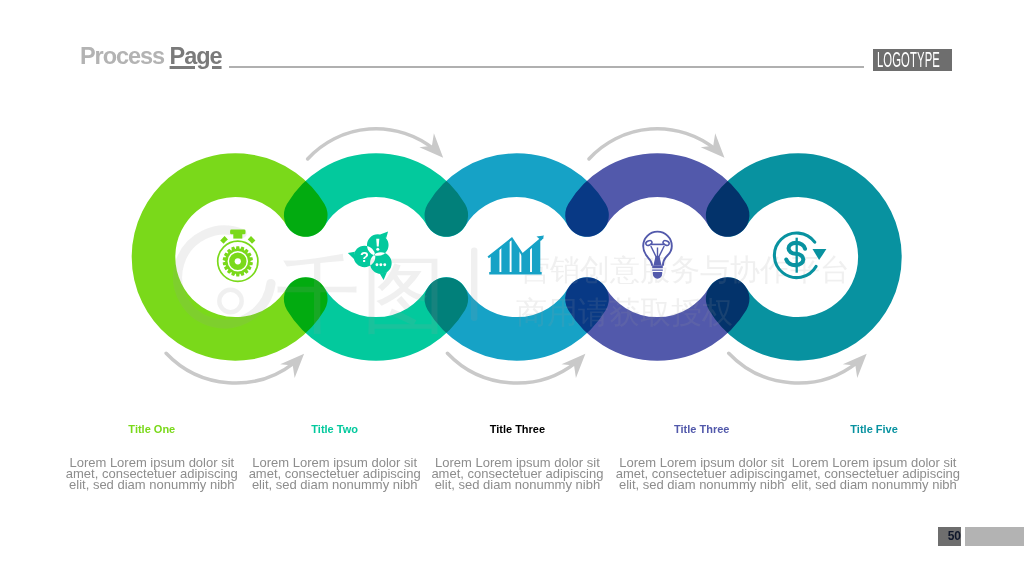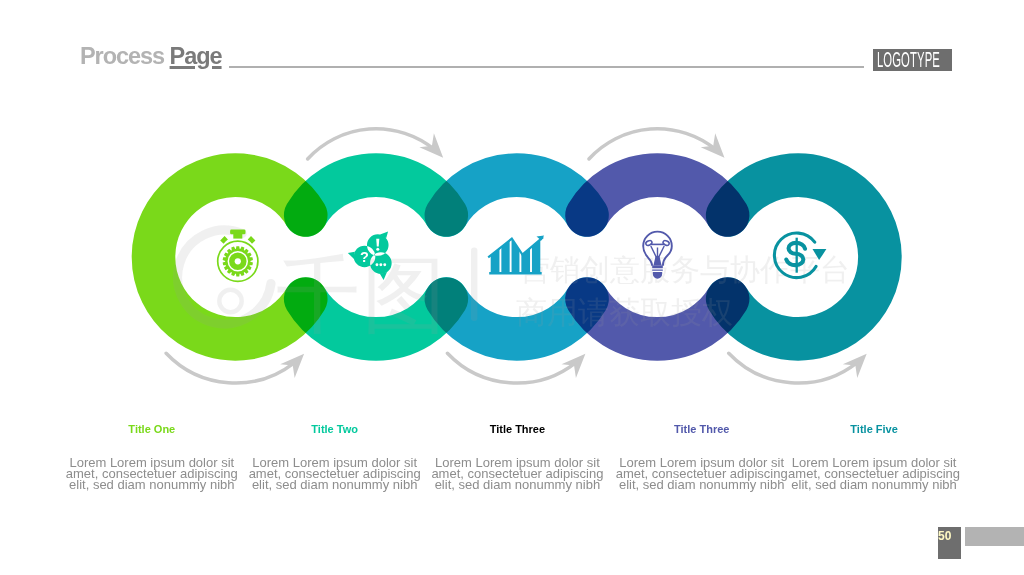--- a/index.html
+++ b/index.html
@@ -4,21 +4,21 @@
 <style>
   html,body{margin:0;padding:0;background:#fff;}
   body{width:1024px;height:575px;font-family:"Liberation Sans",sans-serif;overflow:hidden;position:relative;}
   #stage{position:absolute;left:0;top:0;width:1024px;height:575px;padding-left:36px;}
   .hdr-title{position:absolute;left:80px;top:42.5px;font-size:23.5px;font-weight:bold;letter-spacing:-1.05px;white-space:nowrap;}
   .hdr-title .light{color:#B3B3B3;}
   .hdr-title .bold{color:#7A7A7A;text-decoration:underline;text-decoration-thickness:2.5px;text-underline-offset:2px;}
   .hdr-rule{position:absolute;left:229px;top:66px;width:635px;height:2px;background:#B0B0B0;}
   .logo-box{position:absolute;left:873px;top:49px;width:79px;height:22px;background:#6E6E6E;}
   .logo-box span{position:absolute;left:0;top:0;width:135px;height:22px;line-height:22.5px;text-align:center;color:#fff;font-size:21.5px;letter-spacing:0.2px;transform:scaleX(0.525);transform-origin:left center;}
-  .pg-box{position:absolute;left:938px;top:527px;width:23px;height:32px;background:#6E6E6E;color:#fef9c3;font-size:12px;font-weight:bold;line-height:19px;text-align:left;}
+  .pg-box{position:absolute;left:938px;top:527px;width:23px;height:19px;background:#6E6E6E;color:#0f172a;font-size:12px;font-weight:bold;line-height:19px;text-align:right;}
   .pg-bar{position:absolute;left:965px;top:527px;width:59px;height:19px;background:#B3B3B3;}
   .step-title{position:absolute;font-size:11px;font-weight:bold;text-align:center;white-space:nowrap;transform:translateX(-50%);top:422.5px;}
   .step-body{position:absolute;font-size:13px;color:#8D8D8D;text-align:center;line-height:11.3px;width:200px;transform:translateX(-50%);top:456.5px;white-space:nowrap;}
 </style>
 </head>
 <body>
 
 <div id="stage">
 
   <div class="hdr-title"><span class="light">Process</span> <span class="bold">Page</span></div>

